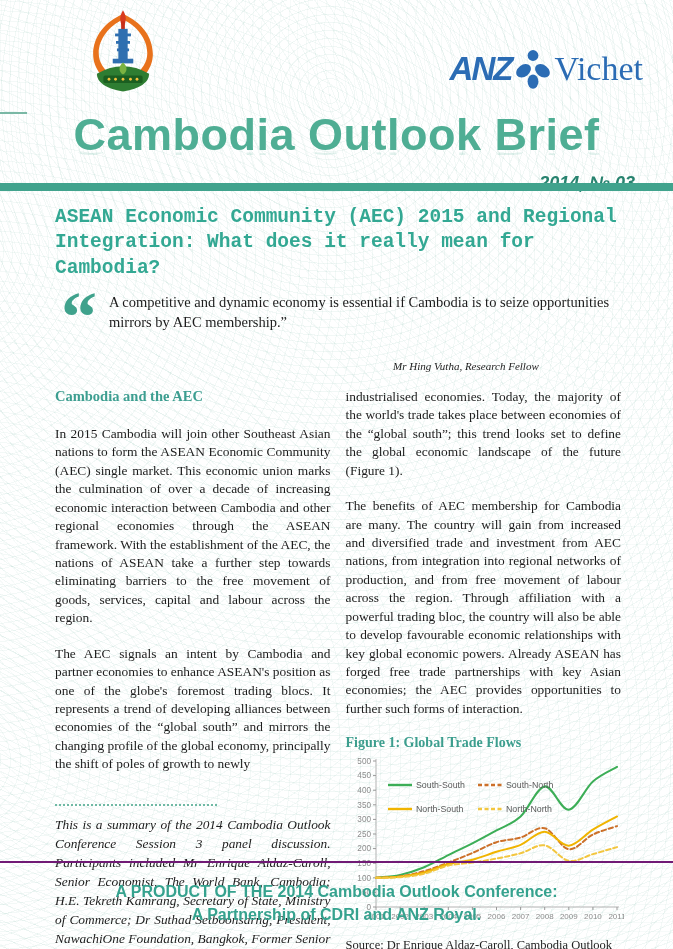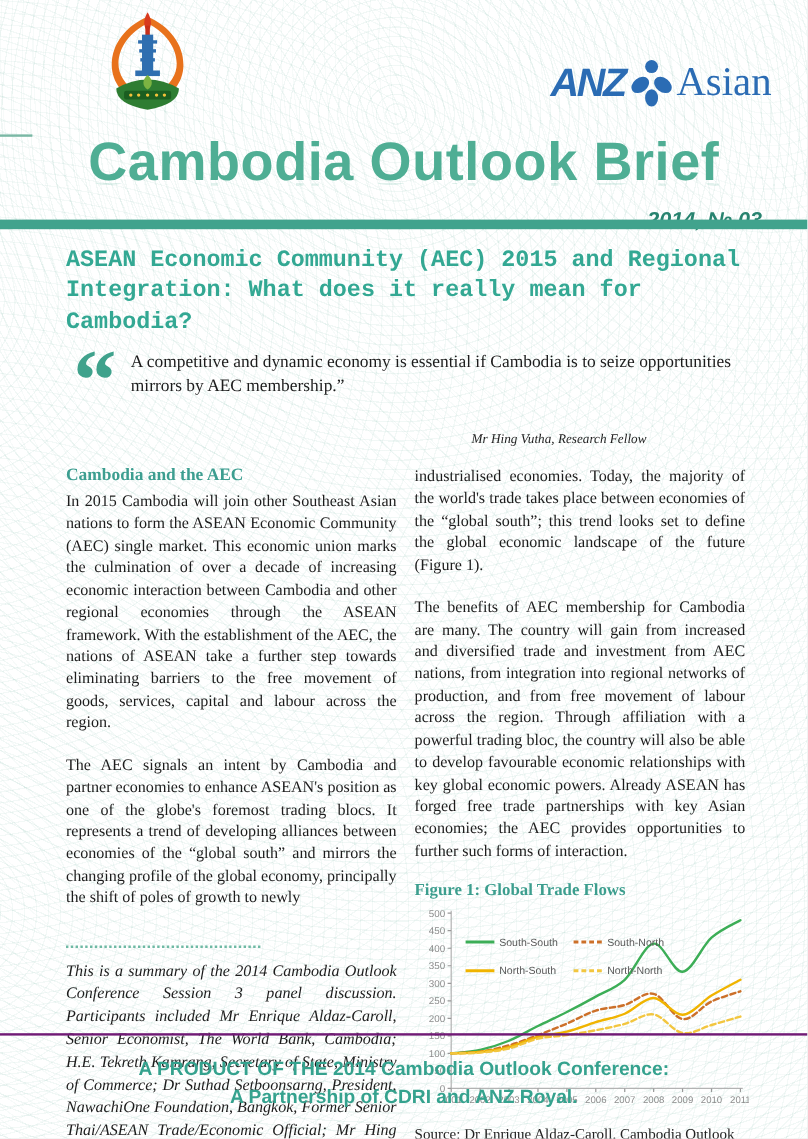--- a/index.html
+++ b/index.html
@@ -41,21 +41,21 @@
   .headline { text-align:left; font-family:Liberation Mono, monospace; font-weight:bold;
     font-size:19.5px; line-height:1.3; color:#33a893; margin-top:6px; }
   .quote-row { display:flex; margin-top:8px; padding-left:6px; }
   .quote-mark { width:48px; flex:0 0 48px; font-family:"Liberation Serif", serif; font-weight:bold;
     font-size:72px; line-height:0.78; color:#3fa28c; }
   .quote-text { font-size:14.5px; line-height:1.4; padding-top:3px; max-width:520px; }
   .attribution { margin:14px 0 4px 338px; font-style:italic; font-size:11px; line-height:1.35; }
 
   .columns { display:flex; gap:15px; margin-top:14px; }
   .col { flex:1 1 0; min-width:0; }
-  .section-heading { font-family:"Liberation Serif", serif; font-weight:bold; font-size:14.5px; color:#3c9e90; margin-bottom:4px; }
+  .section-heading { font-family:"Liberation Serif", serif; font-weight:bold; font-size:14.5px; color:#3c9e90; margin-bottom:20px; }
   .para { font-size:13.4px; line-height:1.375; text-align:justify; margin-bottom:17px; }
   .dotted-sep { width:162px; border-top:2px dotted #6fb9a4; margin:30px 0 9px 0; }
   .summary { font-style:italic; font-size:13.4px; line-height:1.42; text-align:justify; }
 
   
   .figure { margin-top:10px; }
   .fig-title { font-family:"Liberation Serif", serif; font-weight:bold; font-size:14px; color:#3c9e8e; margin-bottom:4px; }
   .axis-note { font-family:"Liberation Sans", sans-serif; font-size:10px; color:#555; margin-left:2px; }
   .chart-svg { display:block; margin-top:2px; }
   .fig-source { margin-top:10px; font-size:12.5px; line-height:1.35; color:#222; }
@@ -96,21 +96,21 @@
     </div>
 
     <div class="anz-block">
       <span class="anz-word">ANZ</span>
       <svg class="anz-symbol" width="36" height="42" viewBox="0 0 40 46">
         <circle cx="20" cy="8" r="6" fill="#2b6cb4"></circle>
         <ellipse cx="9.5" cy="25" rx="9" ry="6.5" transform="rotate(-38 9.5 25)" fill="#2b6cb4"></ellipse>
         <ellipse cx="30.5" cy="25" rx="9" ry="6.5" transform="rotate(38 30.5 25)" fill="#2b6cb4"></ellipse>
         <ellipse cx="20" cy="37" rx="6" ry="8" fill="#2b6cb4"></ellipse>
       </svg>
-      <span class="royal-word">Asian</span>
+      <span class="royal-word">Vichet</span>
     </div>
 
     <div class="brief-title">Cambodia Outlook Brief</div>
     <div class="brief-title-mirror">Cambodia Outlook Brief</div>
     <div class="issue">2014, № 03</div>
     <div class="teal-bar"></div>
   </div>
 
   <div class="main">
     <div class="headline">

